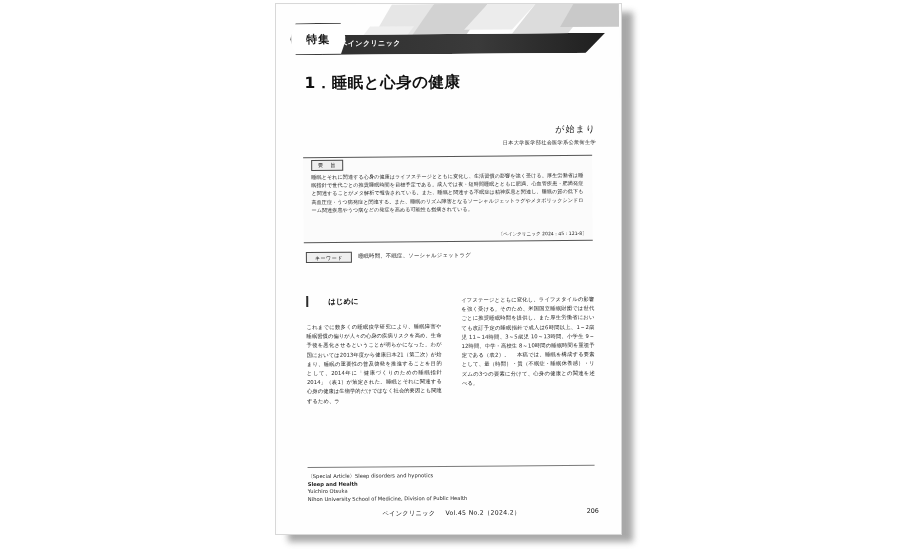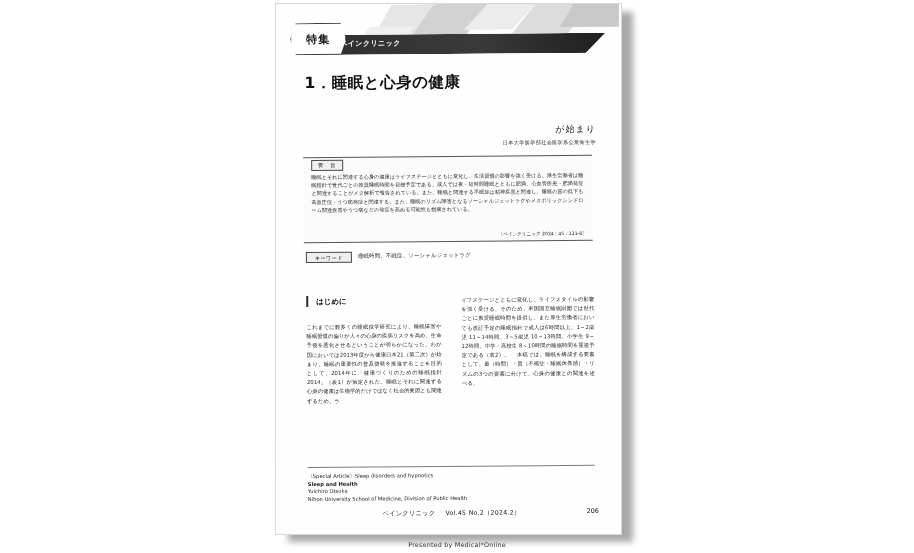--- a/index.html
+++ b/index.html
@@ -214,21 +214,21 @@
   .col-left  { left: 30px;  top: 292px; width: 135px; }
   .col-right { left: 185px; top: 292px; width: 133px; }
   .sec-head {
     position: absolute;
     left: 30px;
     top: 291px;
     font-family: "DejaVu Sans", sans-serif;
     font-size: 7.4px;
     font-weight: bold;
     color: #111;
-    padding-left: 8px;
+    padding-left: 20px;
     border-left: 2.4px solid #2b2b2b;
     line-height: 11px;
   }
   .col-left.with-head { top: 318px; }
   
   .rule {
     position: absolute;
     left: 30px;
     top: 462px;
     width: 287px;
@@ -332,14 +332,13 @@
       <div class="footer-line">
         <span>ペインクリニック</span>
         <span style="display:inline-block;width:10px"></span>
         <span>Vol.45  No.2（2024.2）</span>
       </div>
       <div class="folio">206</div>
 
     </div>
   </div>
 
-  <div class="presented">Presented by Medical*Online</div>
 </div>
 
 </body></html>

